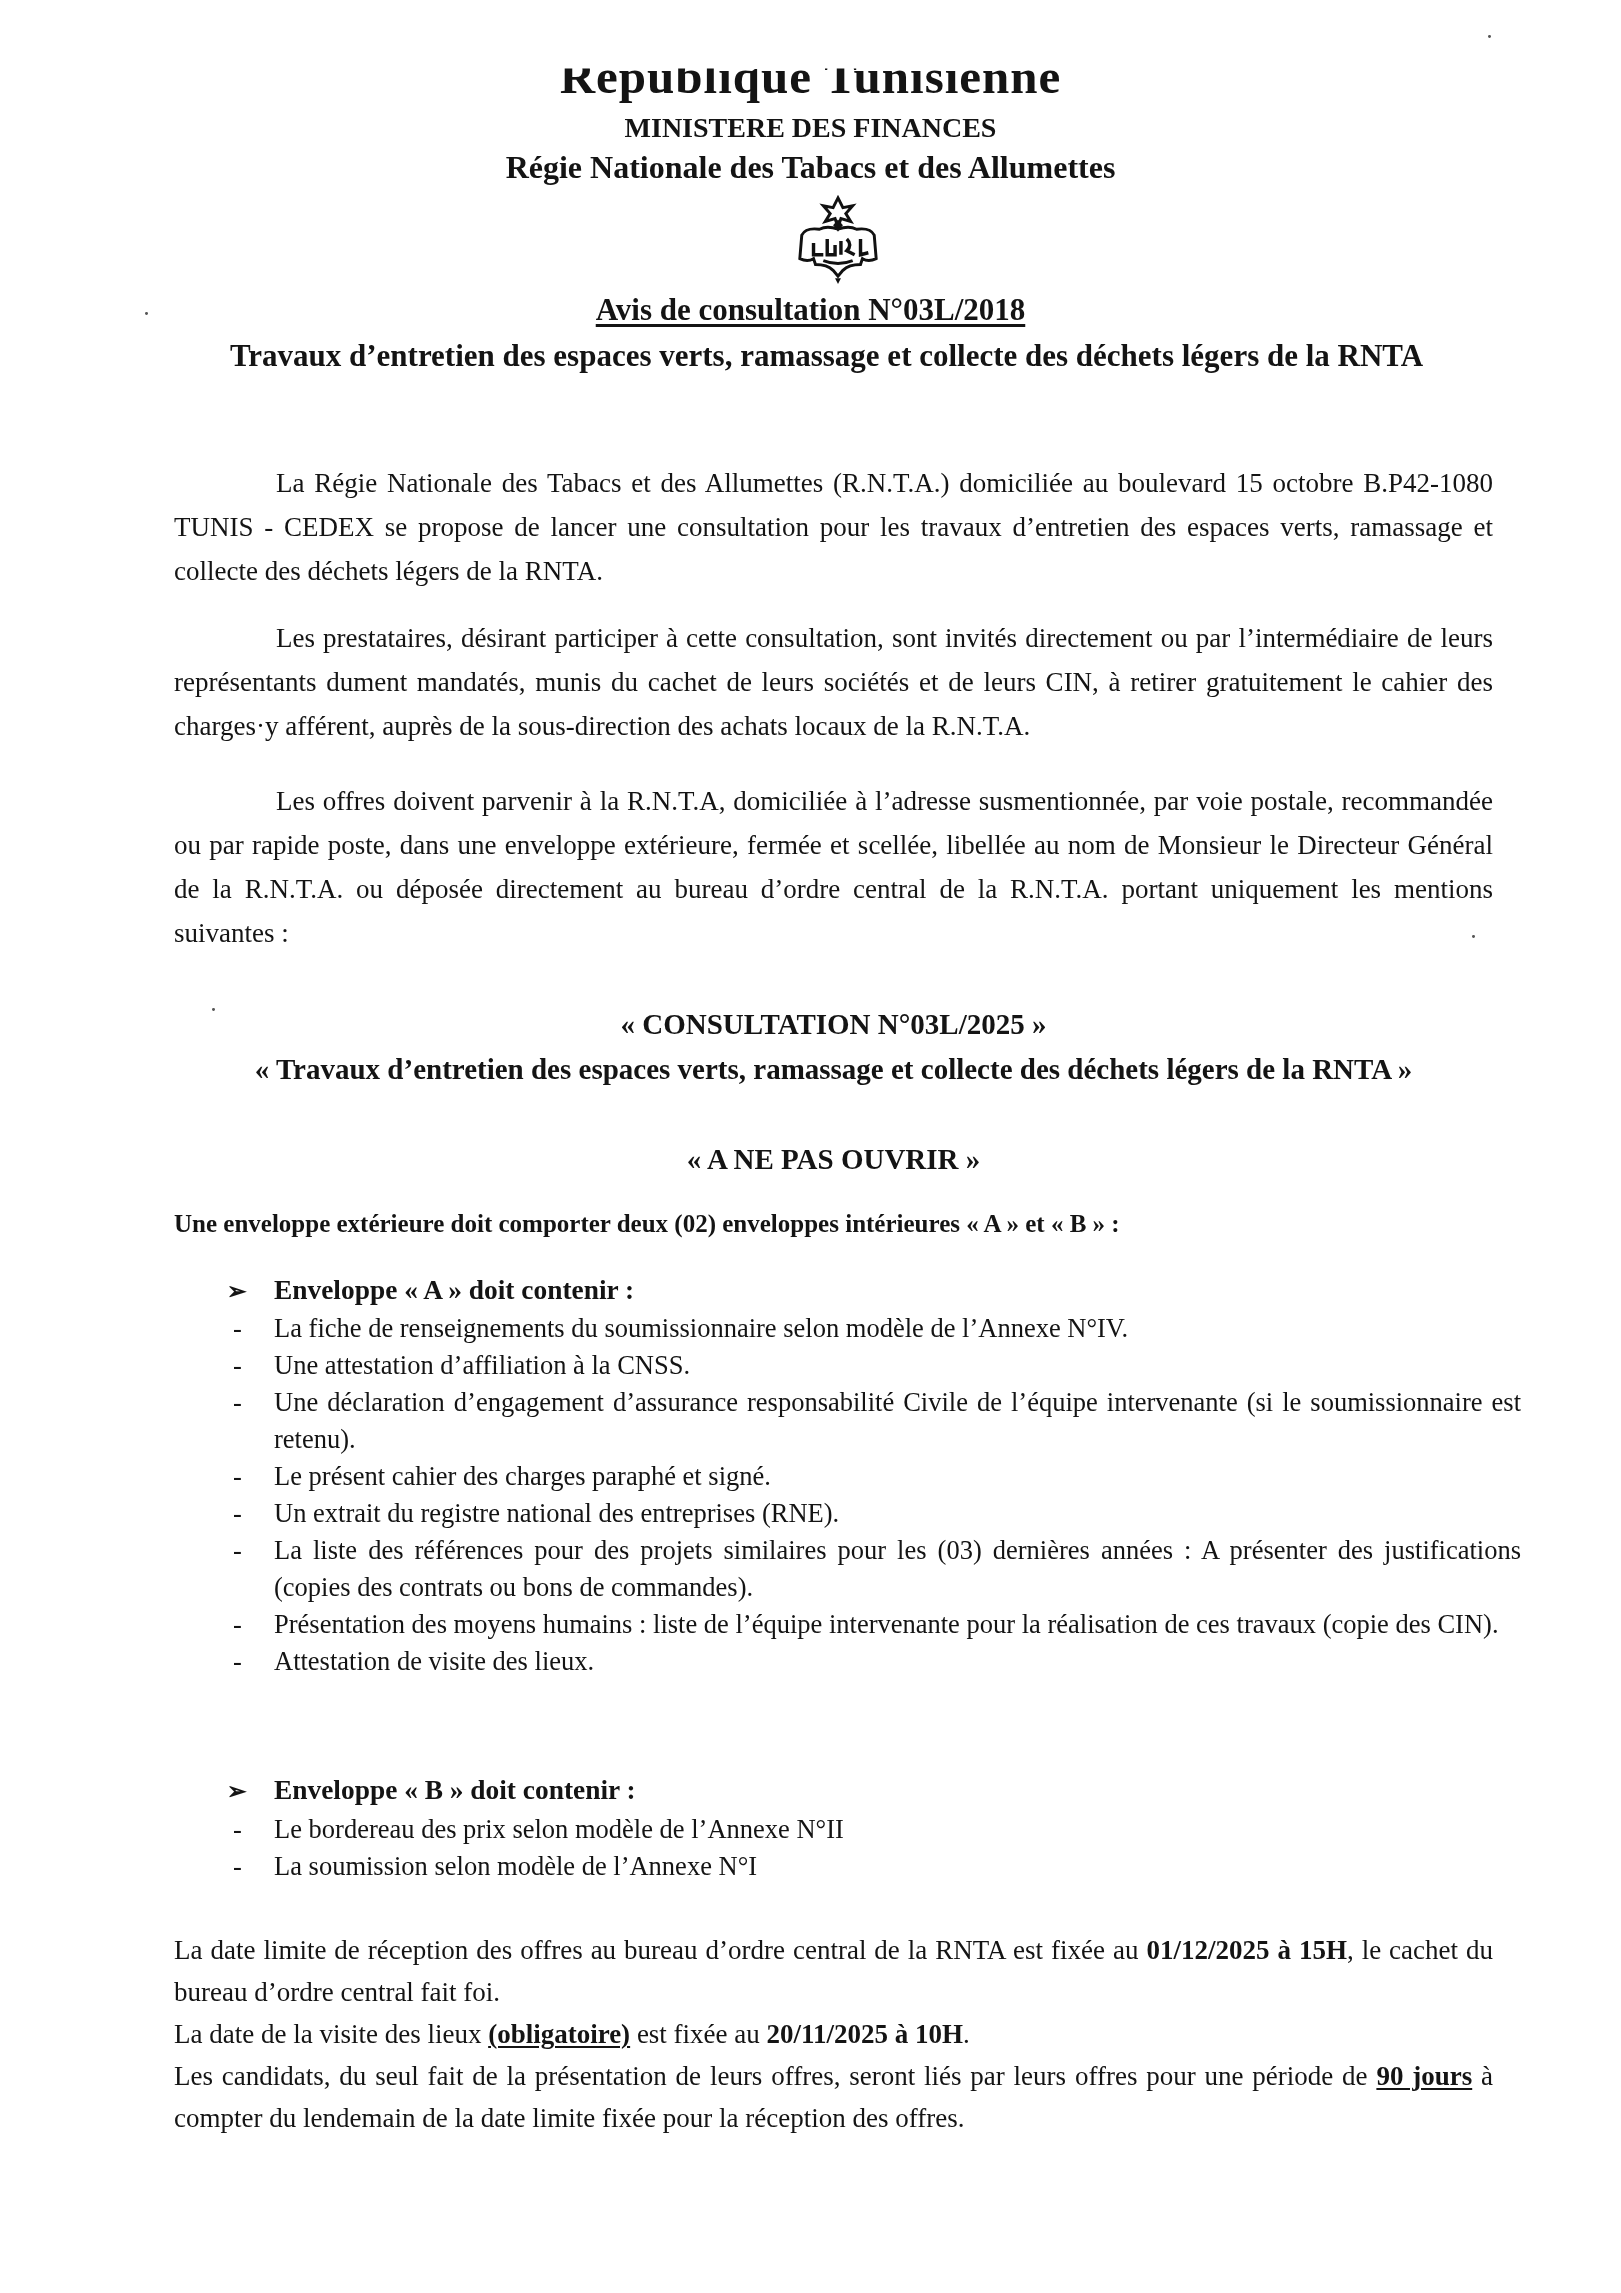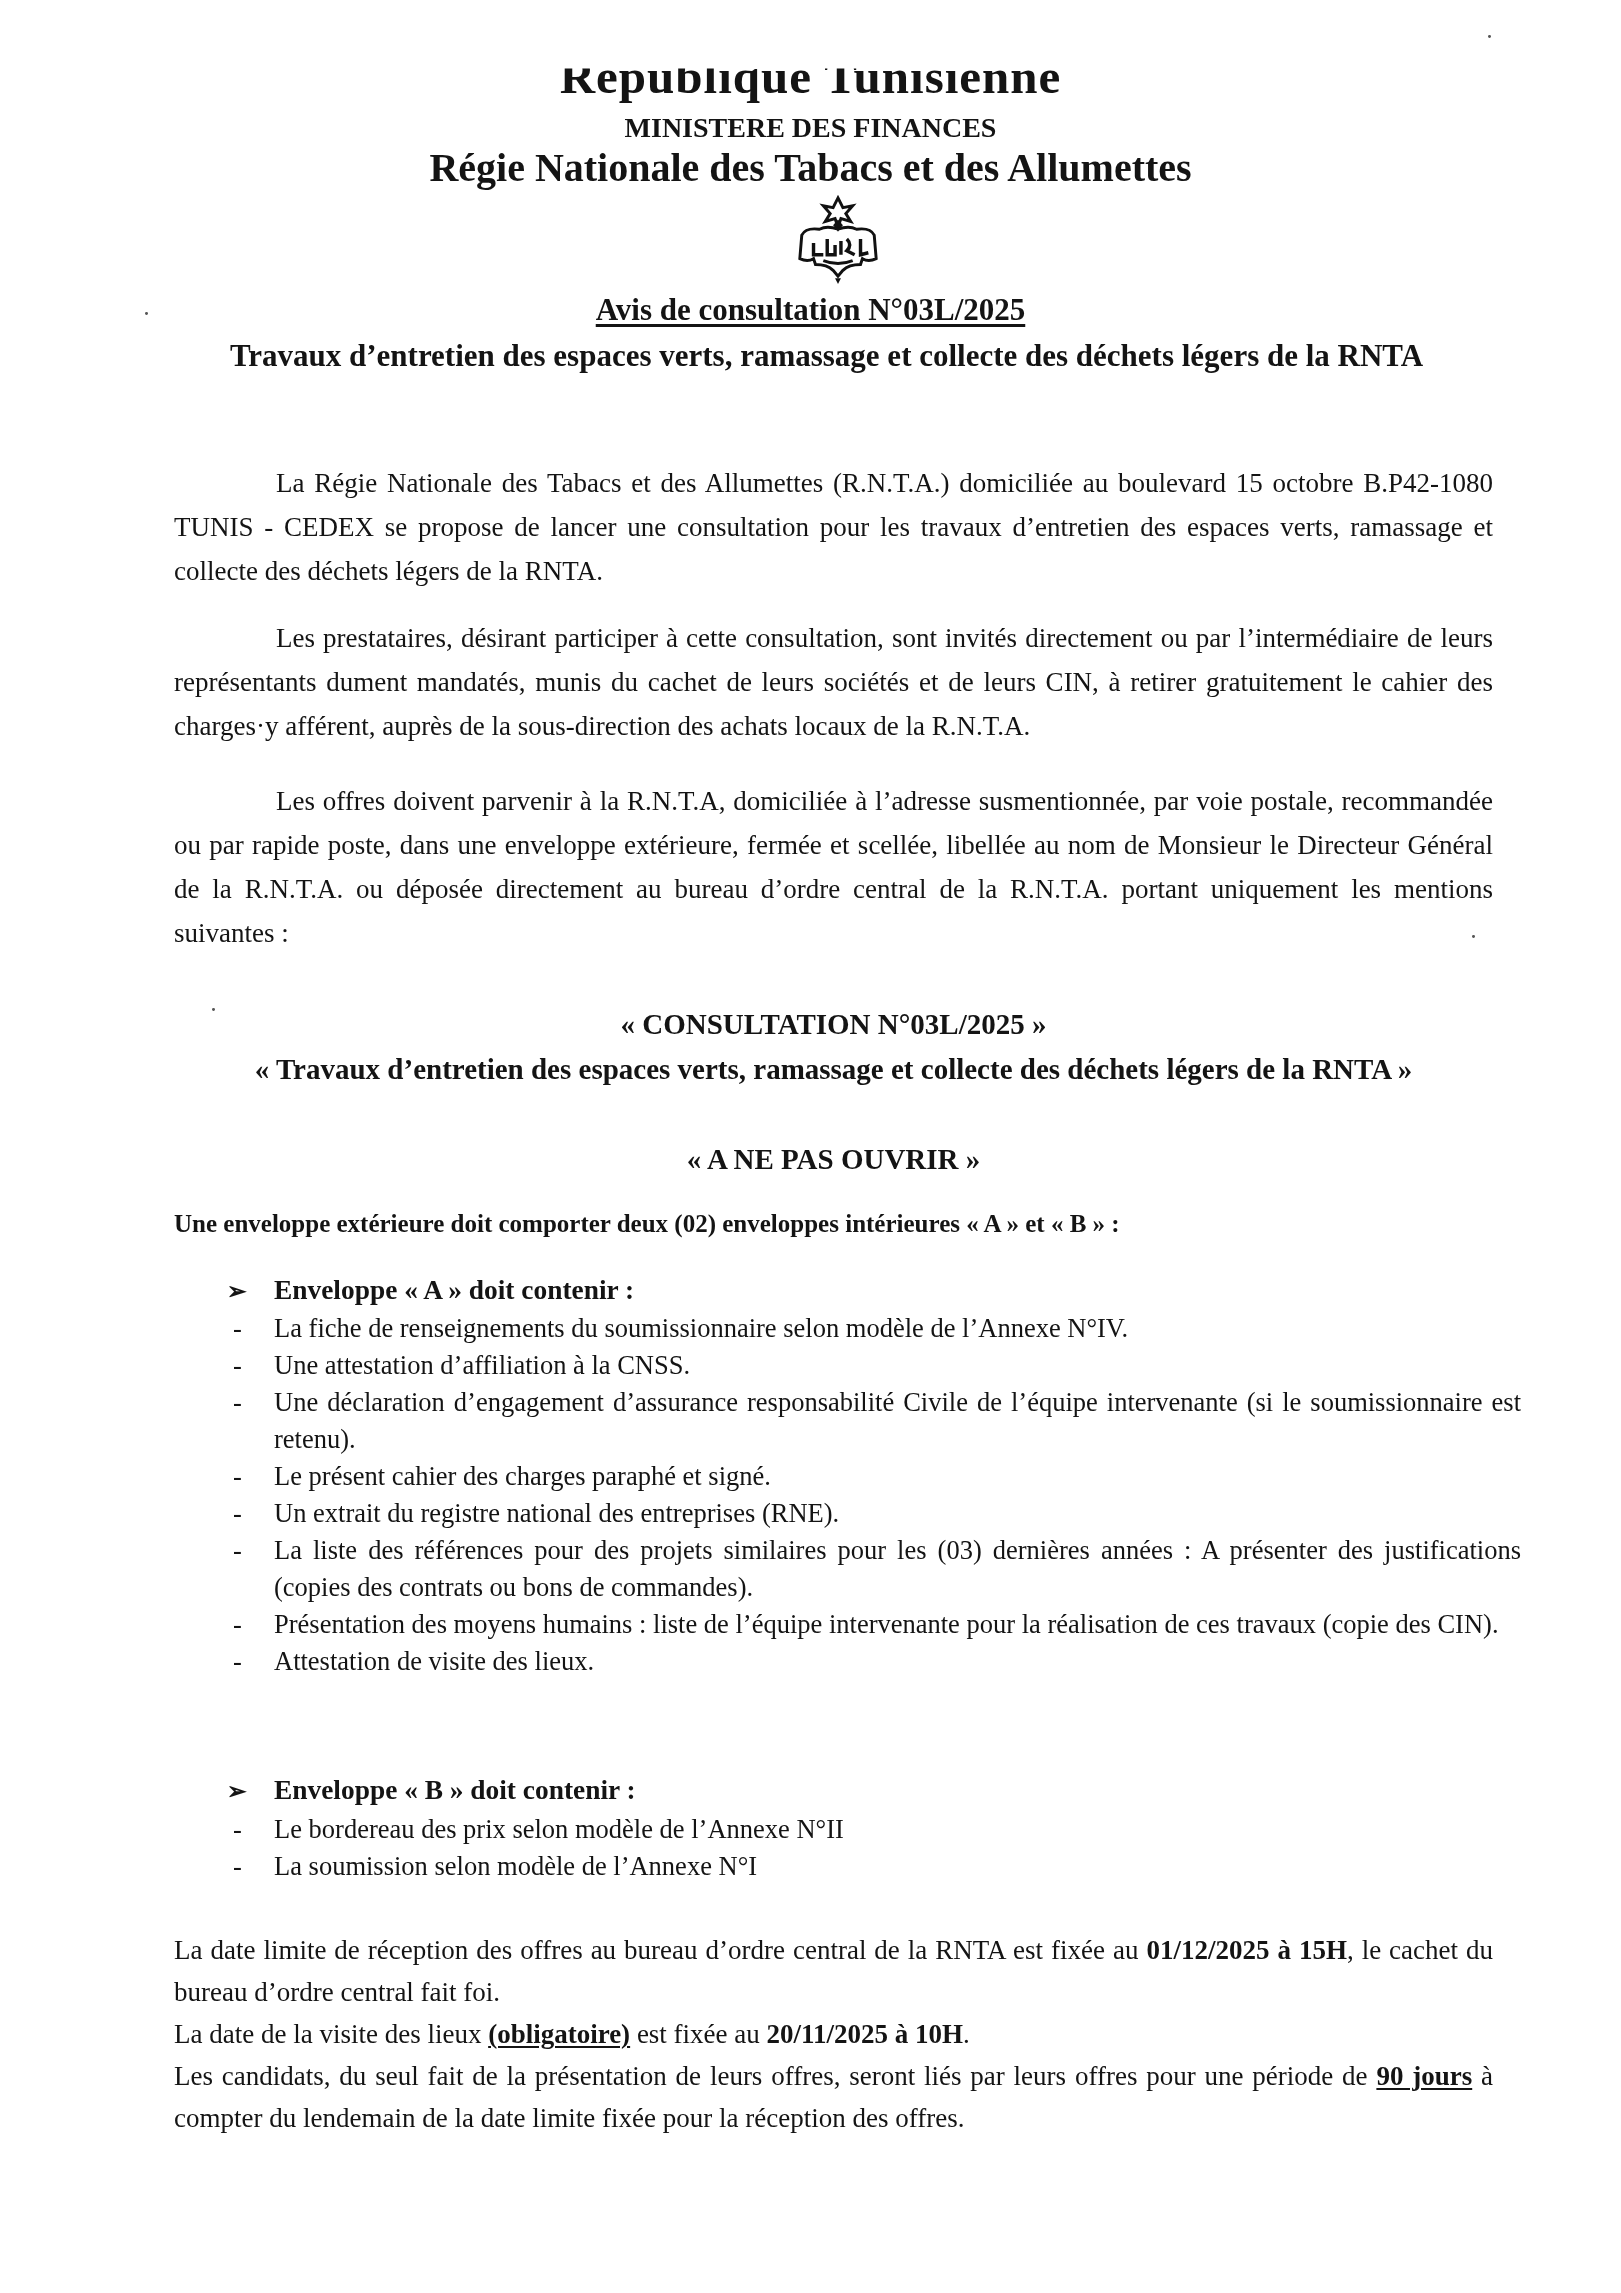--- a/index.html
+++ b/index.html
@@ -40,21 +40,21 @@
       text-align: center;
       font-size: 28px;
       line-height: 35px;
       font-weight: bold;
     }
     .hdr-regie {
       position: absolute;
       left: 0; width: 1621px;
       top: 150px;
       text-align: center;
-      font-size: 40px;
+      font-size: 32px;
       line-height: 35px;
       font-weight: bold;
     }
     .logo {
       position: absolute;
       left: 784px;
       top: 194px;
       width: 108px;
       height: 93px;
     }
@@ -190,21 +190,21 @@
       <path d="M55 4 L60 14 L70 12 L63 20 L68 28 L58 25 L55 34 L52 25 L42 28 L47 20 L40 12 L50 14 Z" fill="none" stroke="#111" stroke-width="3"></path>
       <path d="M55 26 L60 32 L55 38 L50 32 Z" fill="#111"></path>
       <path d="M18 42 Q22 34 36 36 Q44 32 55 36 Q66 32 74 36 Q88 34 92 42 L94 66 Q86 70 80 66 L78 72 Q66 72 60 78 L55 84 L50 78 Q44 72 32 72 L30 66 Q24 70 16 66 Z" fill="none" stroke="#111" stroke-width="3"></path>
       <path d="M30 50 L30 62 L40 62 M44 46 L44 62 L52 62 L52 52 M58 48 L58 62 M64 46 Q70 52 64 58 L72 62 M78 46 L78 62 L86 60" fill="none" stroke="#111" stroke-width="3.5"></path>
       <path d="M40 68 Q55 74 70 68" fill="none" stroke="#111" stroke-width="3"></path>
       <path d="M52 86 L58 86 L55 92 Z" fill="#111"></path>
     </svg>
   </div>
 
   <div class="avis-title">
-    <span>Avis de consultation N°03L/2025</span>
+    <span>Avis de consultation N°03L/2018</span>
   </div>
   <div class="subject">Travaux d’entretien des espaces verts, ramassage et collecte des déchets légers de la RNTA</div>
 
   <div class="body-text indent p1">La Régie Nationale des Tabacs et des Allumettes (R.N.T.A.) domiciliée au boulevard 15 octobre B.P42-1080 TUNIS - CEDEX se propose de lancer une consultation pour les travaux d’entretien des espaces verts, ramassage et collecte des déchets légers de la RNTA.</div>
   <div class="body-text indent p2">Les prestataires, désirant participer à cette consultation, sont invités directement ou par l’intermédiaire de leurs représentants dument mandatés, munis du cachet de leurs sociétés et de leurs CIN, à retirer gratuitement le cahier des charges·y afférent, auprès de la sous-direction des achats locaux de la R.N.T.A.</div>
   <div class="body-text indent p3">Les offres doivent parvenir à la R.N.T.A, domiciliée à l’adresse susmentionnée, par voie postale, recommandée ou par rapide poste, dans une enveloppe extérieure, fermée et scellée, libellée au nom de Monsieur le Directeur Général de la R.N.T.A. ou déposée directement au bureau d’ordre central de la R.N.T.A. portant uniquement les mentions suivantes :</div>
 
   <div class="mention m1">« CONSULTATION N°03L/2025 »</div>
   <div class="mention m2">« Travaux d’entretien des espaces verts, ramassage et collecte des déchets légers de la RNTA »</div>
   <div class="mention m3">« A NE PAS OUVRIR »</div>

